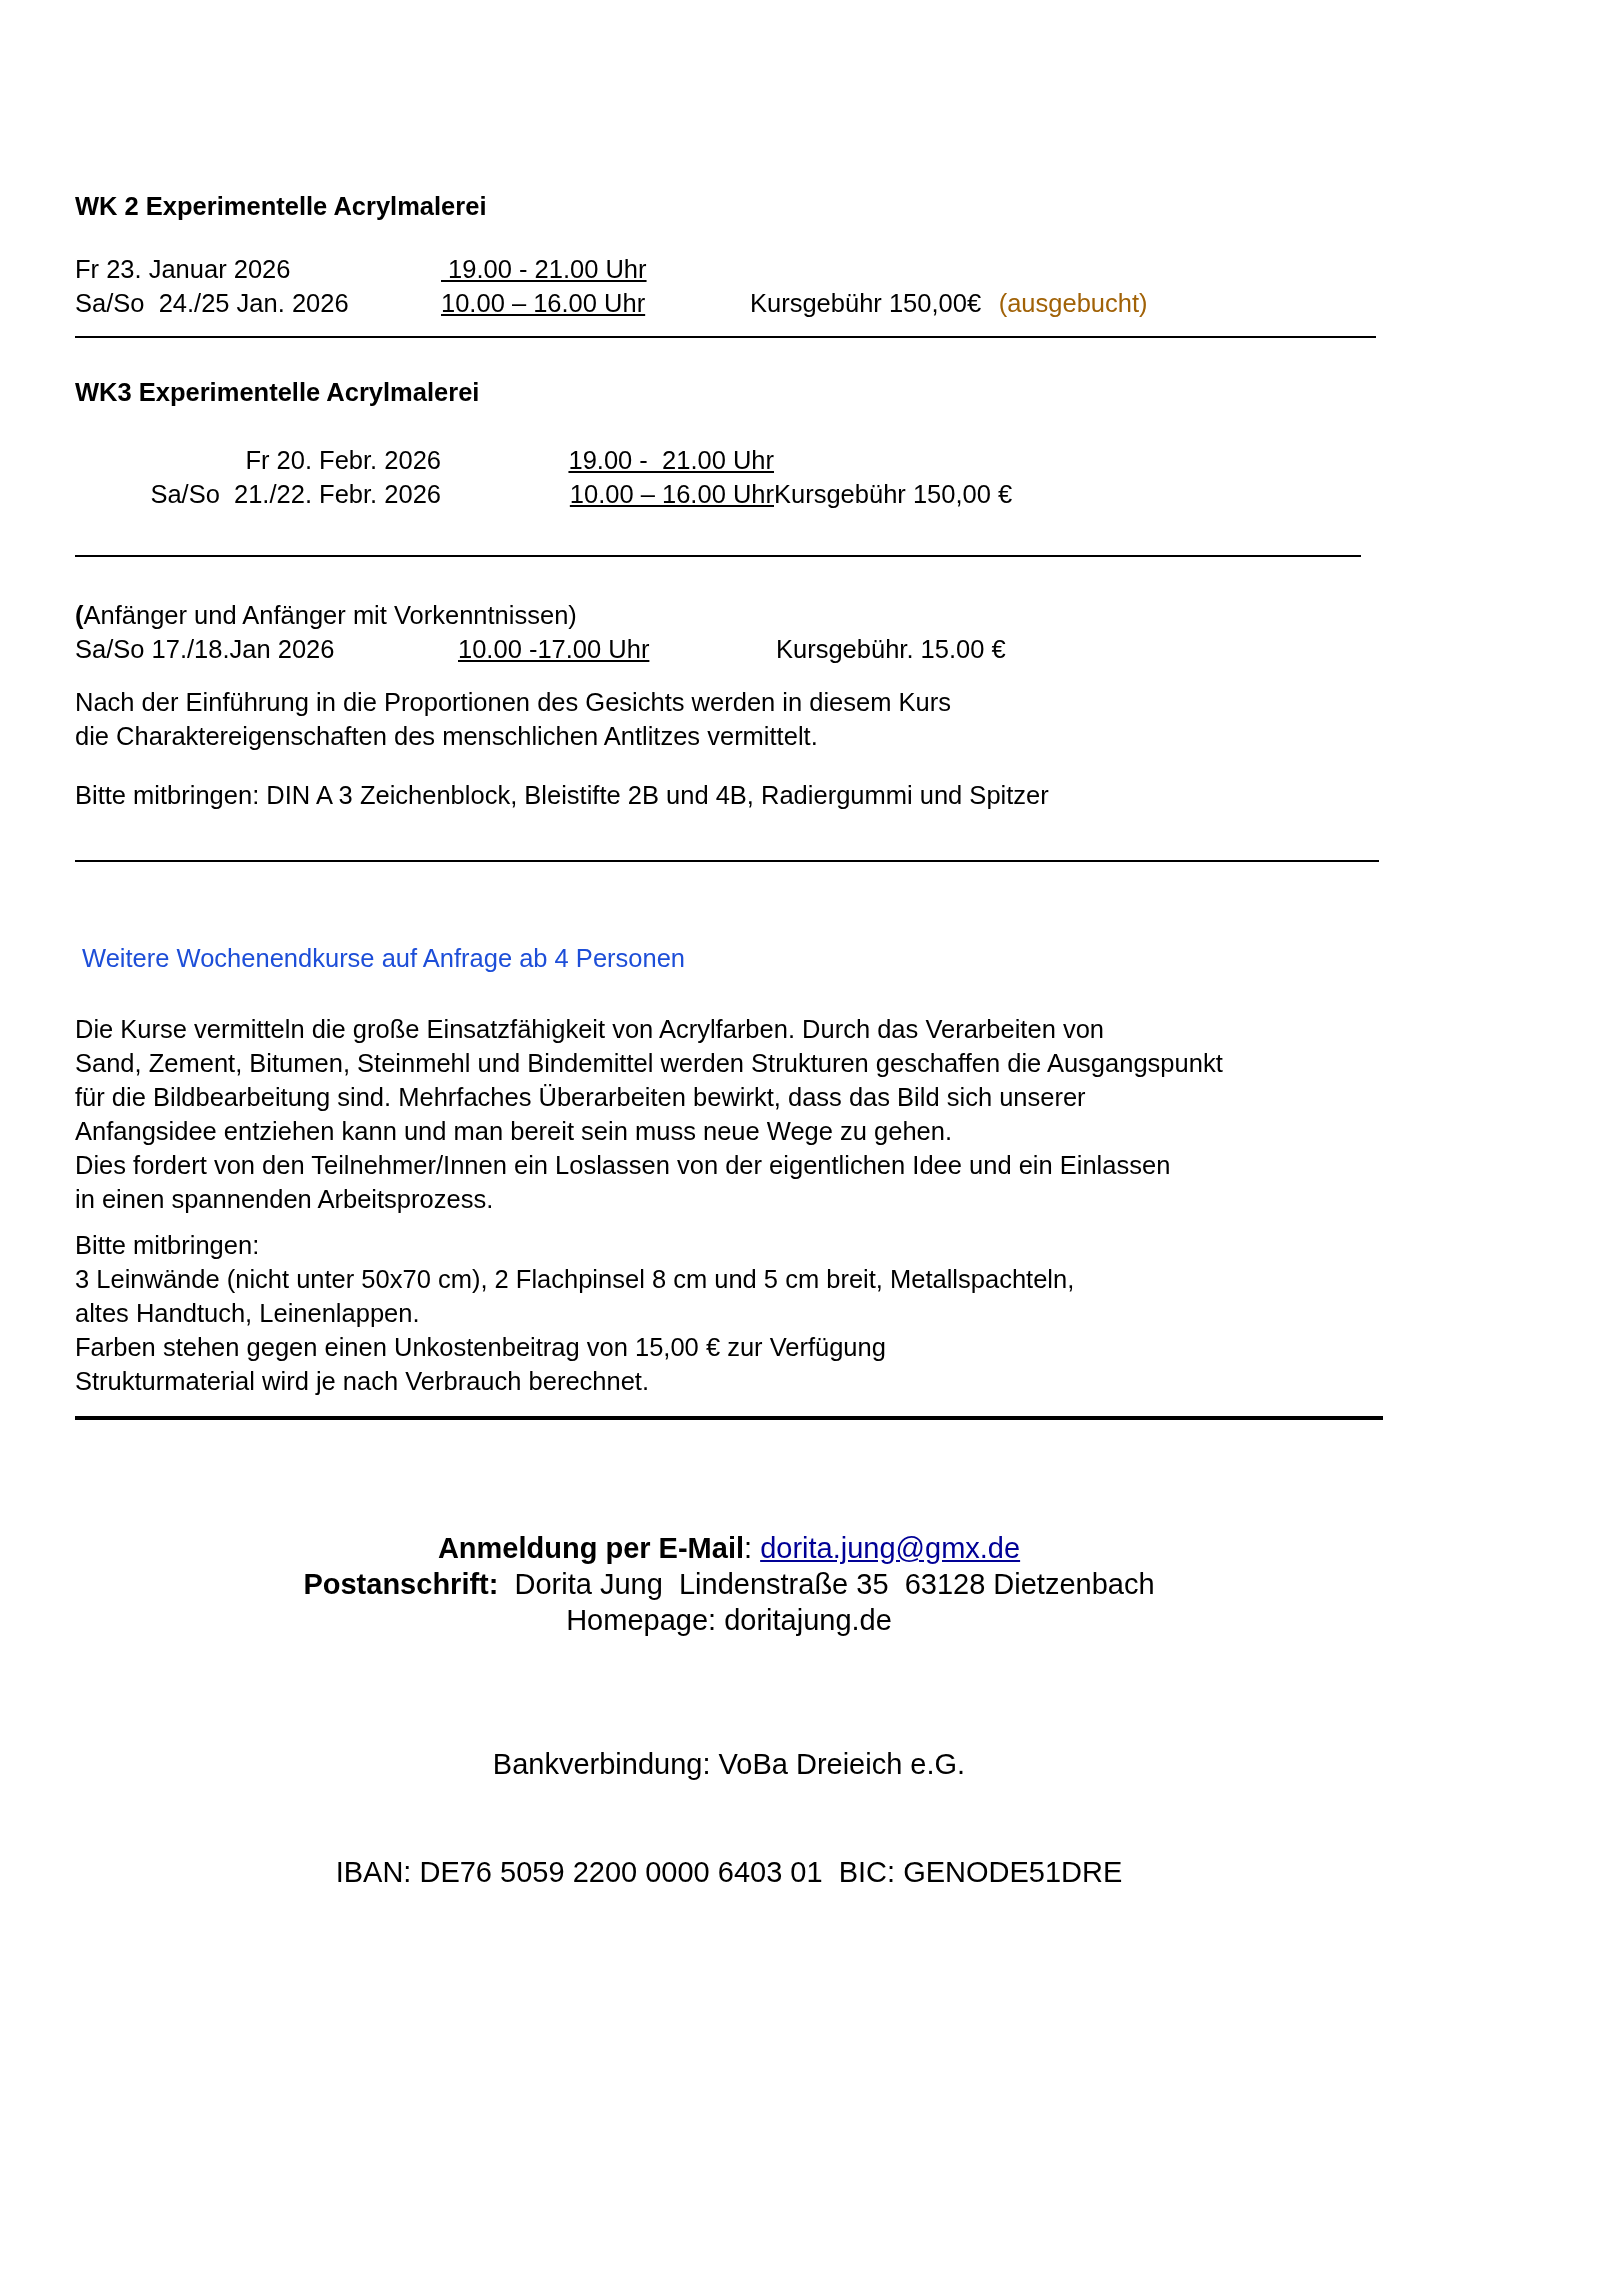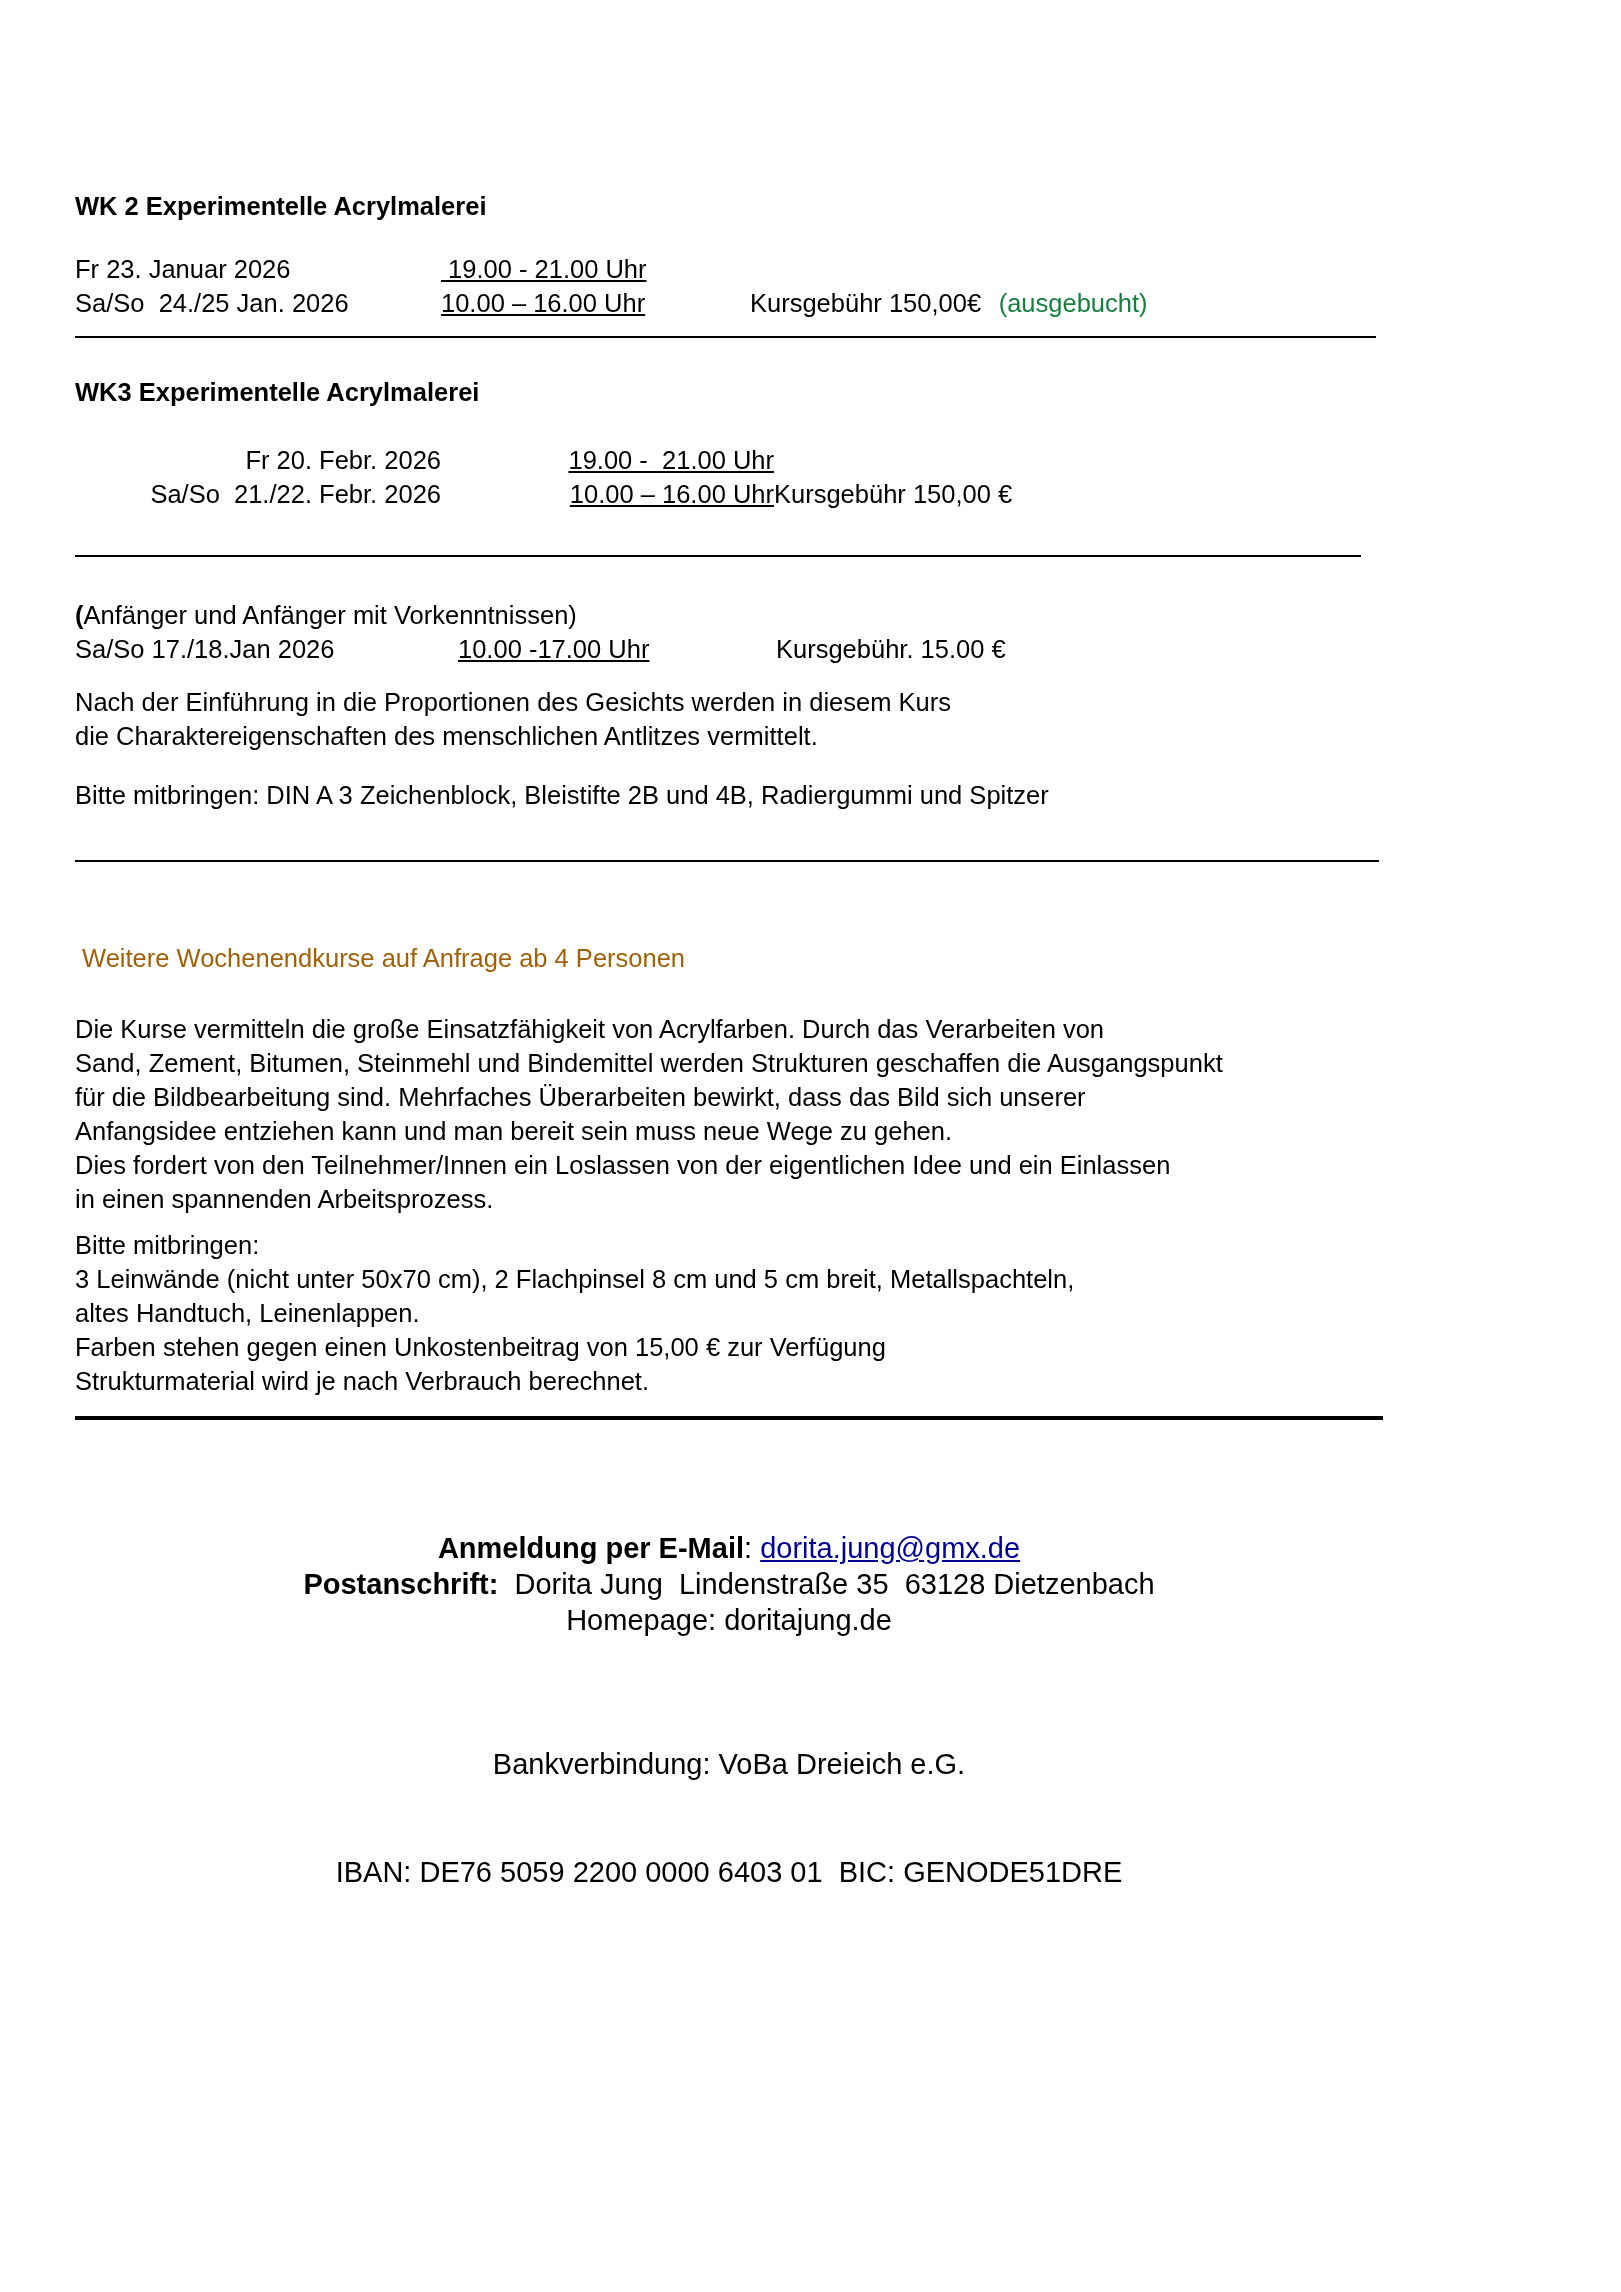--- a/index.html
+++ b/index.html
@@ -91,21 +91,21 @@
     <div class="b">WK 2 Experimentelle Acrylmalerei</div>
     <div class="wk2-rows">
       <div class="row">
         <span class="c-date">Fr 23. Januar 2026</span>
         <span class="c-time"> 19.00 - 21.00 Uhr</span>
       </div>
       <div class="row">
         <span class="c-date">Sa/So  24./25 Jan. 2026</span>
         <span class="c-time">10.00 – 16.00 Uhr</span>
         <span class="c-fee">Kursgebühr 150,00€</span>
-        <span class="note" style="color: #15803d;">(ausgebucht)</span>
+        <span class="note" style="color: #a16207;">(ausgebucht)</span>
       </div>
     </div>
   </div>
 
   <hr class="rule w1">
 
   <div>
     <div class="b wk3-title">WK3 Experimentelle Acrylmalerei</div>
     <div class="wk3-rows">
       <div class="row wk3">
@@ -131,21 +131,21 @@
         <span class="c-fee">Kursgebühr. 15.00 €</span>
       </div>
     </div>
     <div class="pre wk4-desc">Nach der Einführung in die Proportionen des Gesichts werden in diesem Kurs
 die Charaktereigenschaften des menschlichen Antlitzes vermittelt.</div>
     <div class="pre wk4-bring">Bitte mitbringen: DIN A 3 Zeichenblock, Bleistifte 2B und 4B, Radiergummi und Spitzer</div>
   </div>
 
   <hr class="rule w3">
 
-  <div class="notice" style="color: #a16207;"> Weitere Wochenendkurse auf Anfrage ab 4 Personen</div>
+  <div class="notice" style="color: #1d4ed8;"> Weitere Wochenendkurse auf Anfrage ab 4 Personen</div>
 
   <div class="pre kb-body">Die Kurse vermitteln die große Einsatzfähigkeit von Acrylfarben. Durch das Verarbeiten von
 Sand, Zement, Bitumen, Steinmehl und Bindemittel werden Strukturen geschaffen die Ausgangspunkt
 für die Bildbearbeitung sind. Mehrfaches Überarbeiten bewirkt, dass das Bild sich unserer
 Anfangsidee entziehen kann und man bereit sein muss neue Wege zu gehen.
 Dies fordert von den Teilnehmer/Innen ein Loslassen von der eigentlichen Idee und ein Einlassen
 in einen spannenden Arbeitsprozess.</div>
   <div class="pre kb-bring">Bitte mitbringen:
 3 Leinwände (nicht unter 50x70 cm), 2 Flachpinsel 8 cm und 5 cm breit, Metallspachteln,
 altes Handtuch, Leinenlappen.

